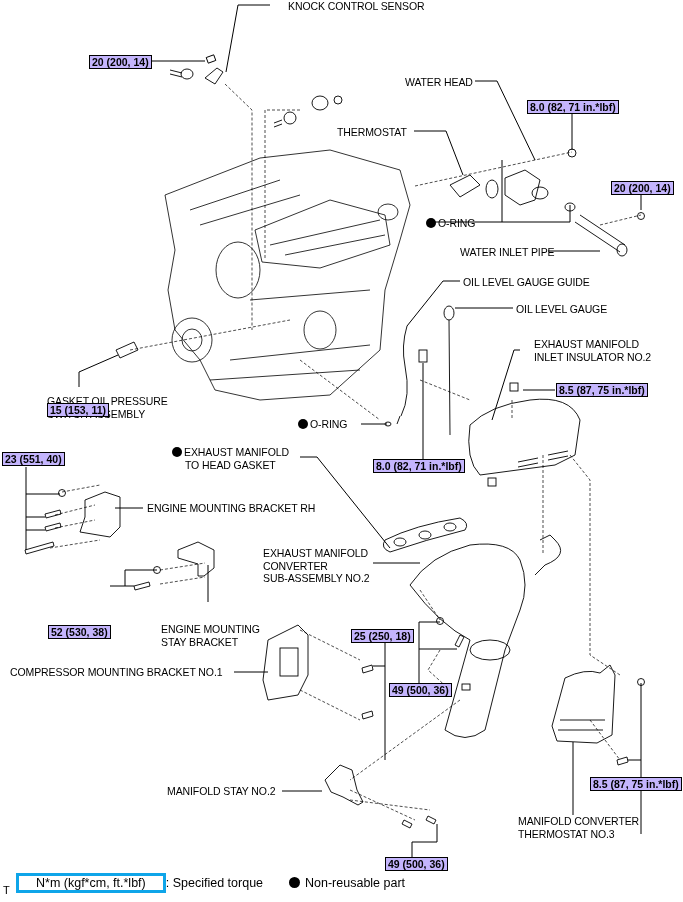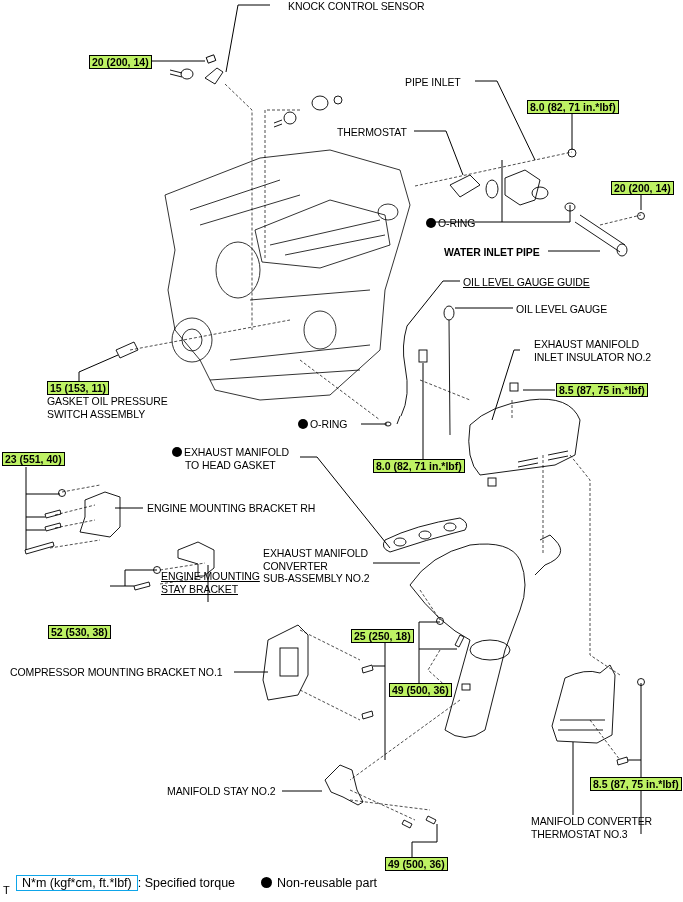--- a/index.html
+++ b/index.html
@@ -1,22 +1,22 @@
 <!DOCTYPE html>
 <html><head>
 <meta charset="utf-8">
 <style>
   html,body{margin:0;padding:0;background:#fff;}
   body{width:683px;height:902px;position:relative;overflow:hidden;font-family:"Liberation Sans",sans-serif;color:#000;}
   svg#art{position:absolute;left:0;top:0;}
   .lbl{position:absolute;font-size:10.5px;line-height:12.5px;white-space:nowrap;letter-spacing:-0.1px;}
-  .tq{position:absolute;font-size:10.5px;font-weight:bold;line-height:12px;border:1.4px solid #000;padding:0 2px;background:#bef264;white-space:nowrap;}
+  .tq{position:absolute;font-size:10.5px;font-weight:bold;line-height:12px;border:1.4px solid #000;padding:0 2px;background:#c4b5fd;white-space:nowrap;}
   .dot{display:inline-block;width:10px;height:10px;border-radius:50%;background:#000;vertical-align:-1px;margin-right:2px;}
   .legend{position:absolute;font-size:12.5px;white-space:nowrap;}
-  .legend .box{border:1px solid #0ea5e9;padding:0 5px;}
+  .legend .box{border:3px solid #0ea5e9;padding:0 17px;}
 </style>
 </head>
 <body>
 
 <svg id="art" width="683" height="902" viewBox="0 0 683 902">
   <g fill="none" stroke="#000" stroke-width="0.9">
 
     <g stroke-width="1">
       <polyline points="270,5 238,5 226,72"></polyline>
       <line x1="150" y1="61" x2="205" y2="61"></line>
@@ -184,41 +184,41 @@
     <g>
       <path d="M565,678 q20,-10 35,-5 l10,-8 l5,10 l-3,60 l-15,8 l-40,-2 l-5,-15 z"></path>
       <path d="M560,720 l45,0 M558,730 l45,0"></path>
       <circle cx="641" cy="682" r="3.5"></circle>
       <path d="M617,760 l10,-3 l1,5 l-10,3 z"></path>
     </g>
   </g>
 </svg>
 
 <div class="lbl" style="left:272px;top:0px;padding-left:16px;">KNOCK CONTROL SENSOR</div>
-<div class="lbl" style="left:405px;top:76px;">PIPE INLET</div>
+<div class="lbl" style="left:405px;top:76px;">WATER HEAD</div>
 <div class="lbl" style="left:337px;top:126px;">THERMOSTAT</div>
 <div class="lbl" style="left:426px;top:217px;"><span class="dot"></span><span>O-RING</span></div>
-<div class="lbl" style="left:444px;top:246px;font-weight:bold;">WATER INLET PIPE</div>
-<div class="lbl" style="left:463px;top:276px;text-decoration:underline;">OIL LEVEL GAUGE GUIDE</div>
+<div class="lbl" style="left:460px;top:246px;">WATER INLET PIPE</div>
+<div class="lbl" style="left:463px;top:276px;">OIL LEVEL GAUGE GUIDE</div>
 <div class="lbl" style="left:516px;top:303px;text-align:center;">OIL LEVEL GAUGE</div>
 <div class="lbl" style="left:534px;top:338px;"><span>EXHAUST MANIFOLD</span><br><span>INLET INSULATOR NO.2</span></div>
 <div class="lbl" style="left:47px;top:395px;"><span>GASKET OIL PRESSURE</span><br><span>SWITCH ASSEMBLY</span></div>
 <div class="lbl" style="left:298px;top:418px;"><span class="dot"></span><span>O-RING</span></div>
 <div class="lbl" style="left:172px;top:446px;"><span class="dot"></span><span>EXHAUST MANIFOLD</span><br><span style="padding-left:13px">TO HEAD GASKET</span></div>
 <div class="lbl" style="left:147px;top:502px;">ENGINE MOUNTING BRACKET RH</div>
 <div class="lbl" style="left:263px;top:547px;"><span>EXHAUST MANIFOLD</span><br><span>CONVERTER</span><br><span>SUB-ASSEMBLY NO.2</span></div>
-<div class="lbl" style="left:161px;top:570px;text-decoration:underline;"><span>ENGINE MOUNTING</span><br><span>STAY BRACKET</span></div>
+<div class="lbl" style="left:161px;top:623px;"><span>ENGINE MOUNTING</span><br><span>STAY BRACKET</span></div>
 <div class="lbl" style="left:10px;top:666px;">COMPRESSOR MOUNTING BRACKET NO.1</div>
 <div class="lbl" style="left:167px;top:785px;text-align:center;">MANIFOLD STAY NO.2</div>
-<div class="lbl" style="left:518px;top:815px;margin-left:13px;"><span>MANIFOLD CONVERTER</span><br><span>THERMOSTAT NO.3</span></div>
+<div class="lbl" style="left:518px;top:815px;"><span>MANIFOLD CONVERTER</span><br><span>THERMOSTAT NO.3</span></div>
 
 <div class="tq" style="left:89px;top:55px;">20 (200, 14)</div>
 <div class="tq" style="left:527px;top:100px;">8.0 (82, 71 in.*lbf)</div>
 <div class="tq" style="left:611px;top:181px;">20 (200, 14)</div>
-<div class="tq" style="left:47px;top:381px;">15 (153, 11)</div>
+<div class="tq" style="left:47px;top:403px;">15 (153, 11)</div>
 <div class="tq" style="left:556px;top:383px;">8.5 (87, 75 in.*lbf)</div>
 <div class="tq" style="left:373px;top:459px;">8.0 (82, 71 in.*lbf)</div>
 <div class="tq" style="left:2px;top:452px;">23 (551, 40)</div>
 <div class="tq" style="left:48px;top:579px;margin-top:46px;">52 (530, 38)</div>
 <div class="tq" style="left:351px;top:629px;">25 (250, 18)</div>
 <div class="tq" style="left:389px;top:683px;">49 (500, 36)</div>
 <div class="tq" style="left:590px;top:777px;">8.5 (87, 75 in.*lbf)</div>
 <div class="tq" style="left:385px;top:857px;">49 (500, 36)</div>
 
 <div class="legend" style="left:3px;top:884px;font-size:11px;">T</div>

